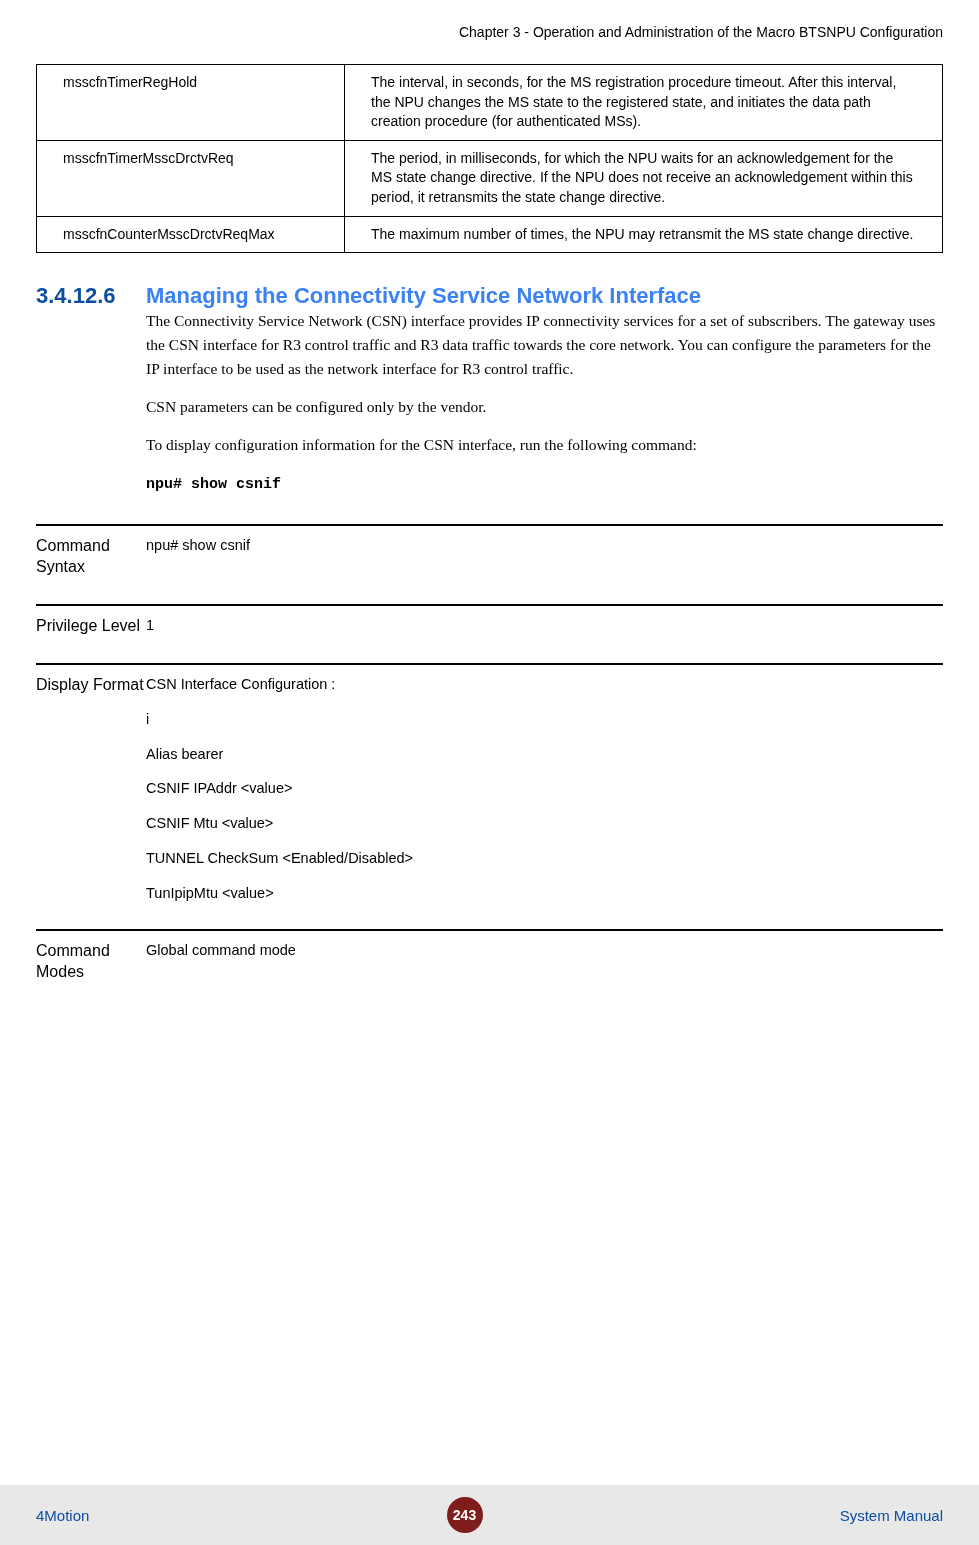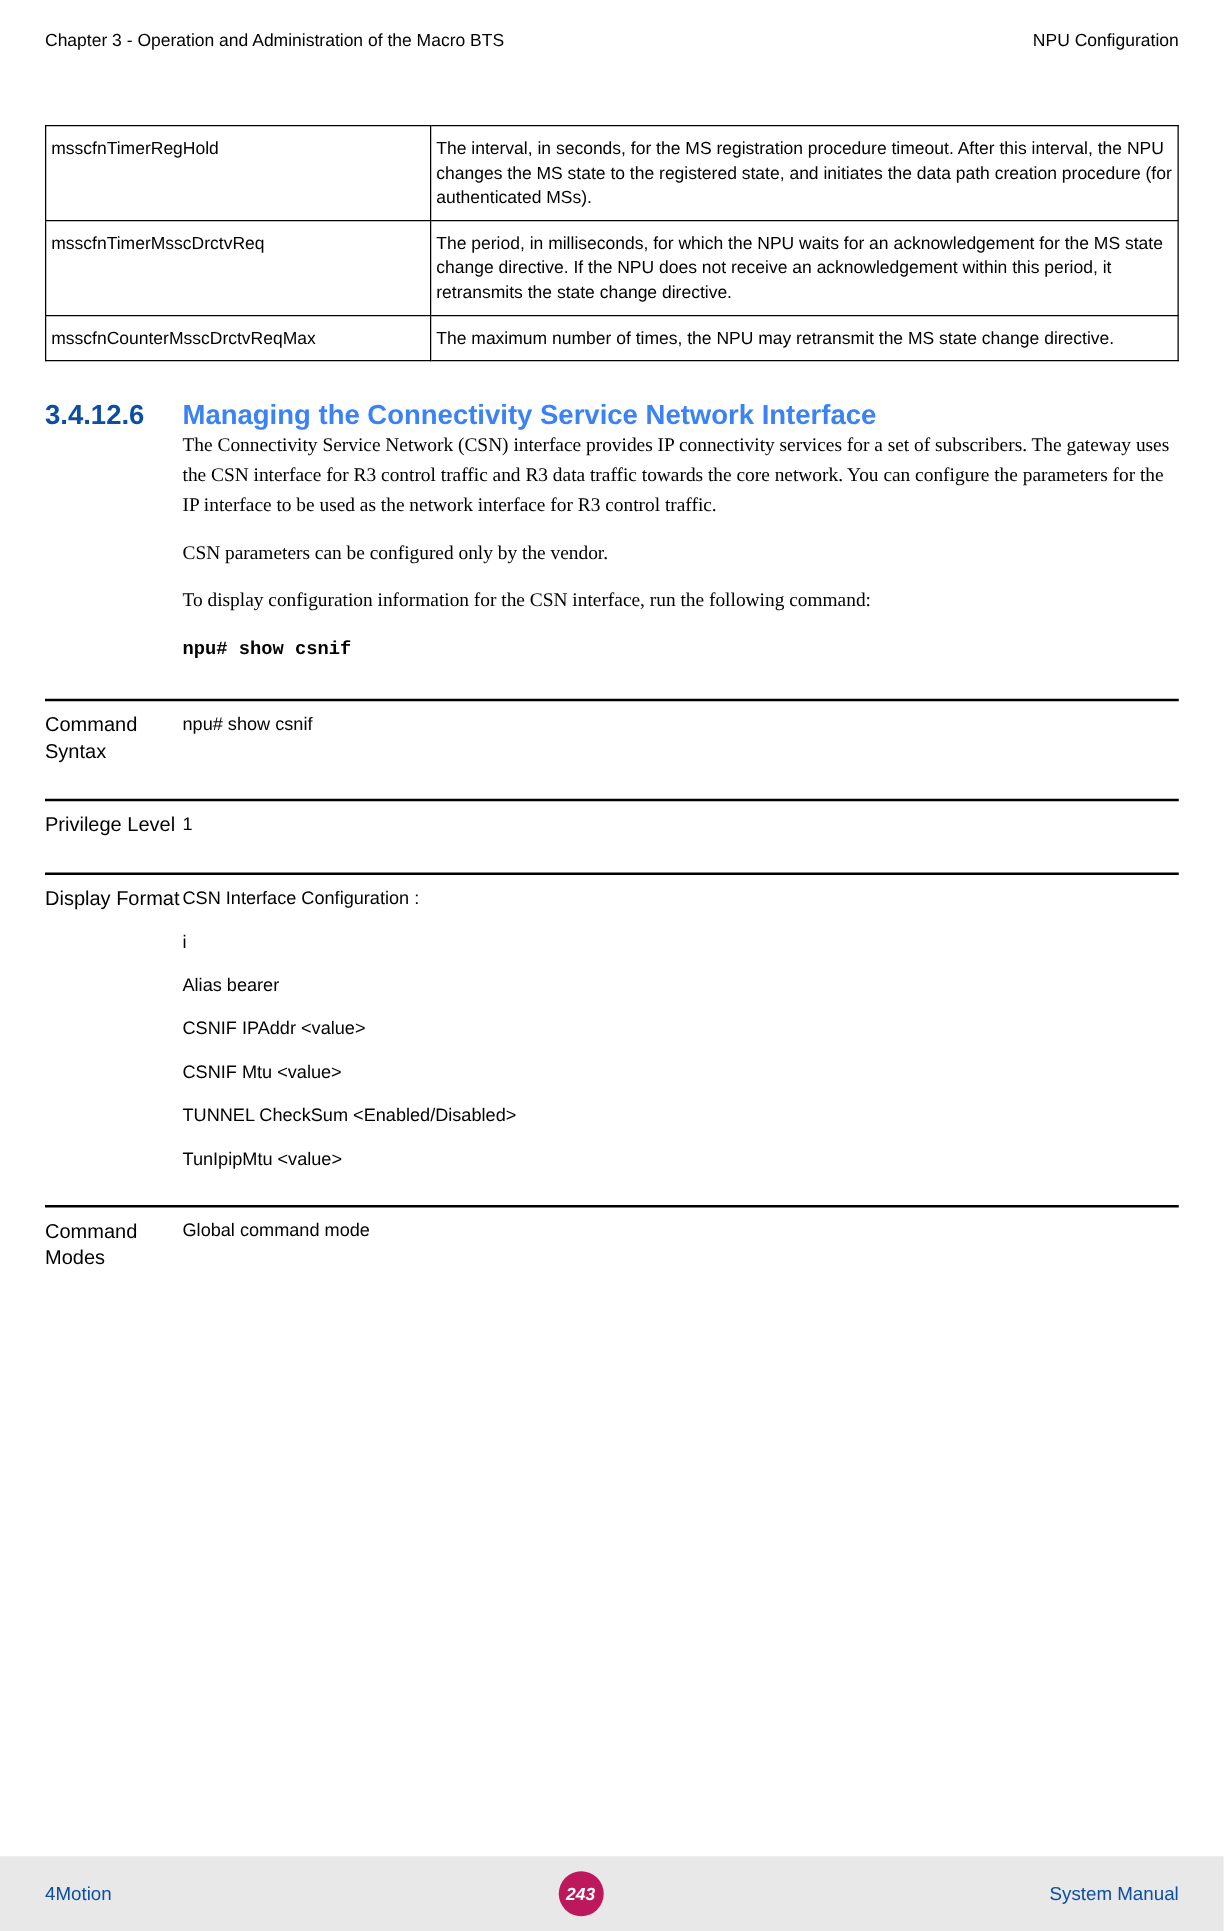--- a/index.html
+++ b/index.html
@@ -11,33 +11,33 @@
     width: 979px;
   }
   .page {
     padding: 24px 36px 0 36px;
     box-sizing: border-box;
     position: relative;
     min-height: 1545px;
   }
   .header-row {
     display: flex;
-    justify-content: space-between;
+    justify-content: flex-end;
     font-size: 14px;
-    margin-bottom: 60px;
+    margin-bottom: 24px;
   }
   .param-table {
     width: 100%;
     border-collapse: collapse;
     font-size: 14px;
     margin-bottom: 30px;
   }
   .param-table td {
     border: 1px solid #000;
-    padding: 8px 4px;
+    padding: 8px 26px;
     vertical-align: top;
     line-height: 1.4;
   }
   .param-table td:first-child {
     width: 34%;
   }
   .section-row {
     display: flex;
     align-items: baseline;
   }
@@ -110,29 +110,28 @@
     color: #0b4ea2;
     font-size: 15px;
   }
   .footer-right {
     color: #0b4ea2;
     font-size: 15px;
   }
   .page-badge {
     width: 36px;
     height: 36px;
-    background: #be185d;
+    background: #7f1d1d;
     border-radius: 50%;
     color: #fff;
     display: flex;
     align-items: center;
     justify-content: center;
     font-size: 14px;
     font-weight: bold;
-    font-style: italic;
   }
 </style>
 </head>
 <body>
 
 <div class="page">
 
   <div class="header-row">
     <div>Chapter 3 - Operation and Administration of the Macro BTS</div>
     <div>NPU Configuration</div>

